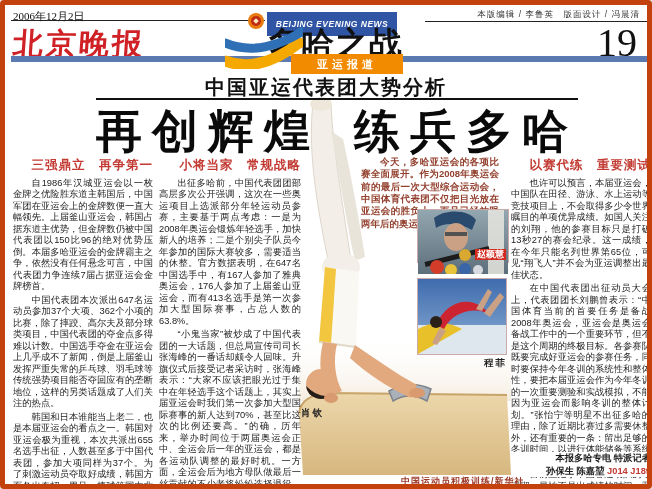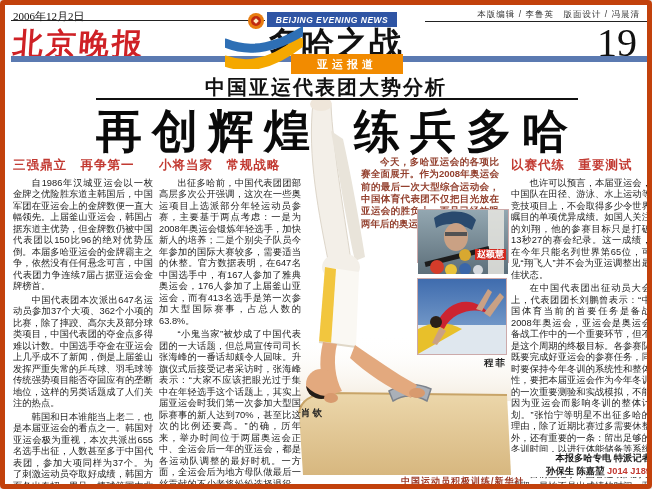--- a/index.html
+++ b/index.html
@@ -7,21 +7,21 @@
         border-radius:4px;box-sizing:border-box;overflow:hidden;
         font-family:"Liberation Sans","DejaVu Sans",sans-serif;color:#1c1c1c;}
   .abs{position:absolute;}
 
   
   .date{left:8px;top:4px;font-family:"Liberation Serif",serif;font-size:11px;color:#111;}
   .hairline{height:1px;background:#222;}
   .masthead{left:8px;top:19px;font-family:"Liberation Serif",serif;font-weight:bold;
             font-size:30px;color:#cf2126;letter-spacing:3px;transform:skewX(-4deg);}
   .flame{left:242px;top:7px;}
-  .ben-bar{left:262px;top:7px;width:130px;height:15px;background:#2f55a4;color:#fff;
+  .ben-bar{left:262px;top:7px;width:130px;height:24px;background:#2f55a4;color:#fff;
            font-size:8.5px;font-weight:bold;font-style:italic;letter-spacing:.5px;
            display:flex;align-items:center;justify-content:center;}
   .banner-title{left:262px;top:17px;width:138px;font-family:"Liberation Serif",serif;
                 font-weight:bold;font-size:33px;letter-spacing:1px;color:#111;}
   .badge{left:286px;top:49px;width:112px;height:20px;background:#f28b00;color:#fff;
          font-size:11px;font-weight:bold;letter-spacing:4px;
          display:flex;align-items:center;justify-content:center;}
   .bluebar{top:51px;height:6px;background:#5b7ab1;}
   .editor{right:7px;top:4px;font-size:8.5px;color:#333;letter-spacing:1px;}
   .pagenum{right:10px;top:14px;font-family:"Liberation Serif",serif;font-size:40px;color:#111;}
@@ -32,21 +32,21 @@
   .kicker-rule{left:91px;top:93px;width:482px;height:2px;background:#111;z-index:2;}
   .headline{left:91px;top:96px;width:482px;display:flex;justify-content:space-between;
             font-family:"Liberation Serif",serif;font-weight:bold;font-size:46px;
             letter-spacing:10px;color:#0a0a0a;z-index:2;}
 
   
   .col{top:152px;height:331px;overflow:hidden;font-size:9.3px;line-height:1.24;
        text-align:justify;z-index:2;}
   .col p{margin:0 0 2px;text-indent:2em;}
   .col p.noindent{text-indent:0;}
-  .subhead{color:#c23a32;font-weight:bold;font-size:12.5px;text-align:left;
+  .subhead{color:#c23a32;font-weight:bold;font-size:12.5px;text-align:right;
            letter-spacing:1px;margin:1px 0 4px;text-indent:0;}
   .col1{left:8px;width:140px;}
   .col2{left:154px;width:142px;}
   .col3{left:506px;width:140px;}
   .lead{left:356px;top:151px;width:138px;font-size:9.5px;line-height:1.3;font-weight:bold;
         color:#93402e;text-align:justify;z-index:2;}
   .lead p{margin:0;text-indent:2em;}
 
   
   .main-photo{left:264px;top:90px;z-index:1;}

